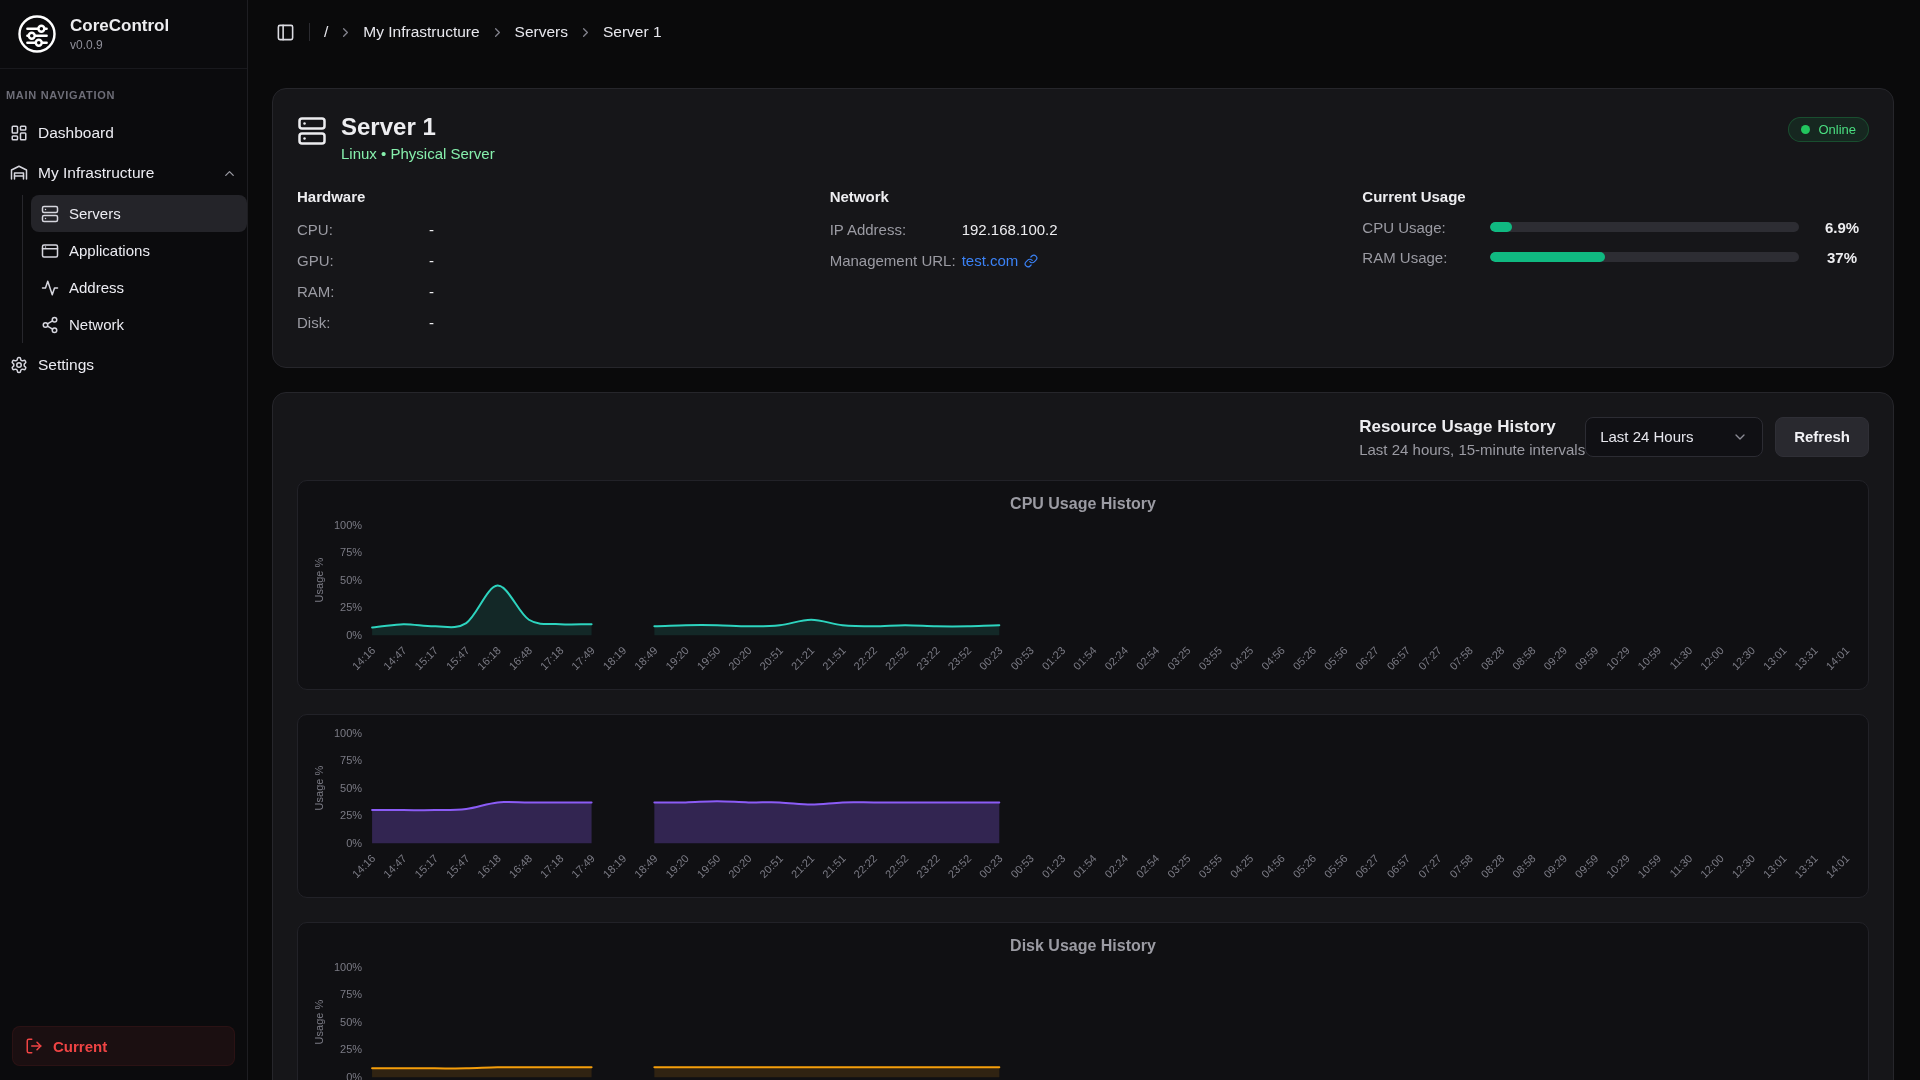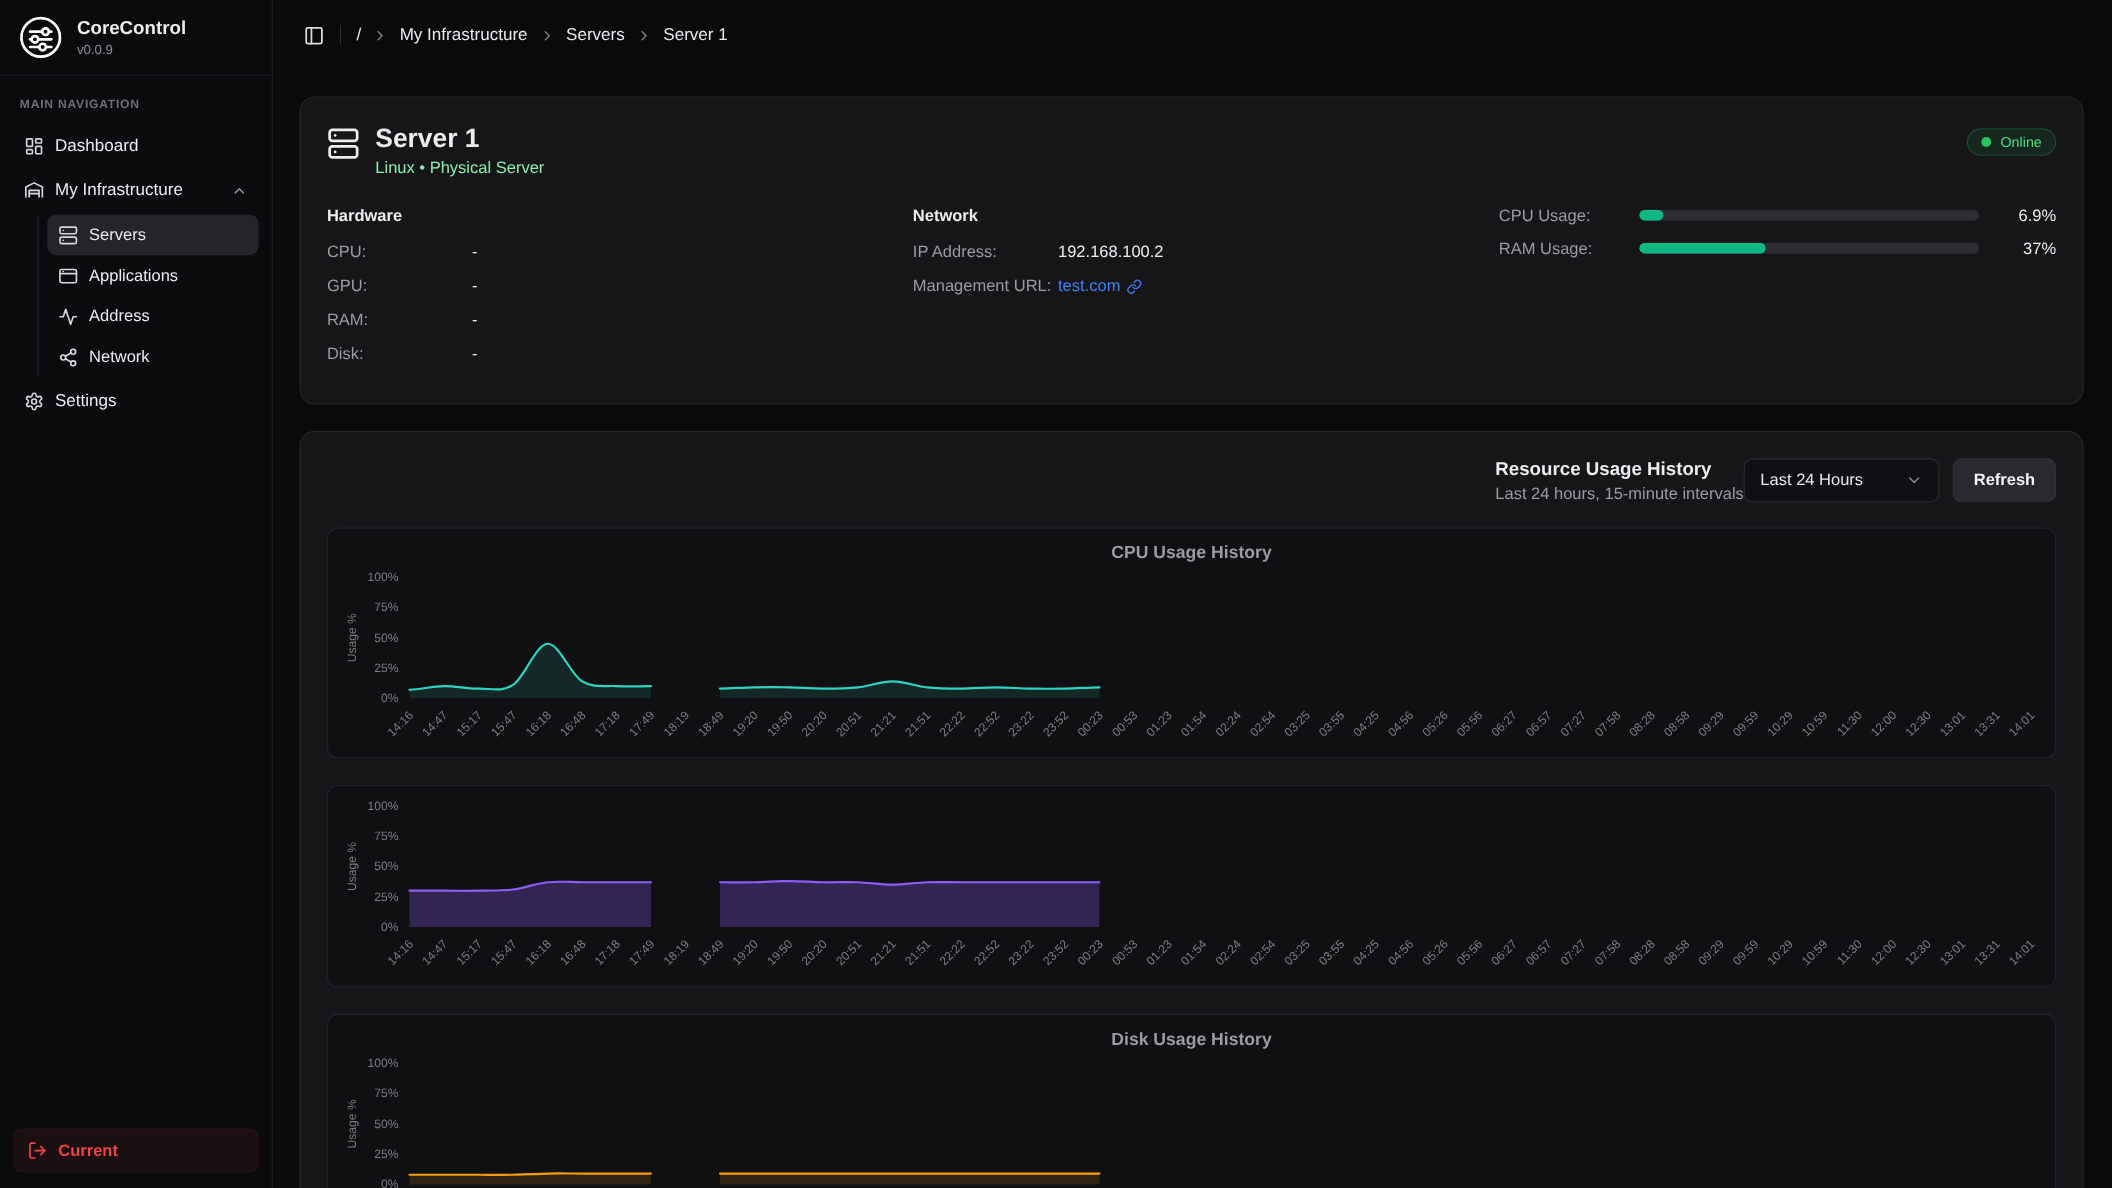--- a/index.html
+++ b/index.html
@@ -7,21 +7,21 @@
     font-family:"Liberation Sans",sans-serif;}
   .app{display:flex;width:100%;height:100%}
 
   
   .sidebar{width:248px;flex:none;background:#0b0b0d;border-right:1px solid #1e1e22;display:flex;flex-direction:column}
   .sb-header{display:flex;align-items:center;gap:12px;padding:13px 16px;border-bottom:1px solid #19191d}
   .logo{width:42px;height:42px;flex:none}
   .logo svg{width:42px;height:42px;display:block}
   .sb-title{font-size:17px;font-weight:700;line-height:1.15}
   .sb-version{font-size:12px;color:#8f8f99;margin-top:2px}
-  .sb-body{flex:1;padding:12px 12px;overflow:hidden}
+  .sb-body{flex:1;padding:12px 0;overflow:hidden}
   .sb-section-label{font-size:11px;letter-spacing:.7px;color:#6e6e78;font-weight:600;padding:0 6px;margin:8px 0 12px}
   .nav-item{display:flex;align-items:center;gap:10px;height:40px;padding:0 10px;border-radius:8px;
     font-size:15.5px;font-weight:500;color:#ececf2;cursor:pointer;white-space:nowrap}
   .nav-item.active{background:#242429}
   .nicon{display:flex;color:#d6d6de;flex:none}
   .nicon svg{width:18px;height:18px}
   .nav-chevron{margin-left:auto;color:#9b9ba3;display:flex}
   .nav-chevron svg{width:15px;height:15px}
   .submenu{margin:2px 0 2px 22px;border-left:1px solid #27272c;padding-left:8px}
   .submenu .nav-item{height:37px;font-size:15px}
@@ -64,21 +64,21 @@
   .col-heading{font-size:15px;font-weight:700;margin-bottom:14px}
   .info-row{display:flex;align-items:center;font-size:15px;height:22px;margin-bottom:9px}
   .info-row .lab{color:#9b9ba3;width:132px;flex:none}
   .info-row .val{color:#ededf0}
   a.link{color:#3b82f6;text-decoration:none;display:flex;align-items:center;gap:6px;cursor:pointer}
   .link svg{width:14px;height:14px}
   .usage-row{display:flex;align-items:center;font-size:15px;margin-bottom:13px}
   .usage-row .lab{color:#9b9ba3;width:128px;flex:none}
   .track{flex:1;height:10px;border-radius:5px;background:#2d2d33;overflow:hidden;margin-right:16px}
   .fill{display:block;height:100%;border-radius:5px}
-  .pct{width:54px;text-align:right;font-weight:400}
+  .pct{width:54px;text-align:center;font-weight:700}
 
   
   .hist-header{display:flex;align-items:flex-start;justify-content:flex-end;margin-bottom:22px}
   .hist-title{font-size:17px;font-weight:700}
   .hist-sub{font-size:15px;color:#9b9ba3;margin-top:4px}
   .hist-controls{display:flex;gap:12px}
   .select{display:flex;align-items:center;justify-content:space-between;width:178px;height:40px;padding:0 14px;
     background:#101014;border:1px solid #2c2c33;border-radius:8px;font-size:15px;color:#e7e7ee;cursor:pointer}
   .chev{color:#8b8b95;display:flex}
   .chev svg{width:16px;height:16px}
@@ -307,20 +307,21 @@
                   <span>test.com</span>
                   <svg viewBox="0 0 24 24" fill="none" stroke="currentColor" stroke-width="2" stroke-linecap="round" stroke-linejoin="round">
                     <path d="M10 13a5 5 0 0 0 7.54.54l3-3a5 5 0 0 0-7.07-7.07l-1.72 1.71"></path>
                     <path d="M14 11a5 5 0 0 0-7.54-.54l-3 3a5 5 0 0 0 7.07 7.07l1.71-1.71"></path>
                   </svg>
                 </a>
               </div>
             </div>
 
             <div>
+              <div class="col-heading">Current Usage</div>
               <div class="usage-row">
                 <span class="lab">CPU Usage:</span>
                 <span class="track">
                   <span class="fill" style="background: rgb(16, 185, 129); width: 6.9%;"></span>
                 </span>
                 <span class="pct">6.9%</span>
               </div>
               <div class="usage-row">
                 <span class="lab">RAM Usage:</span>
                 <span class="track">

